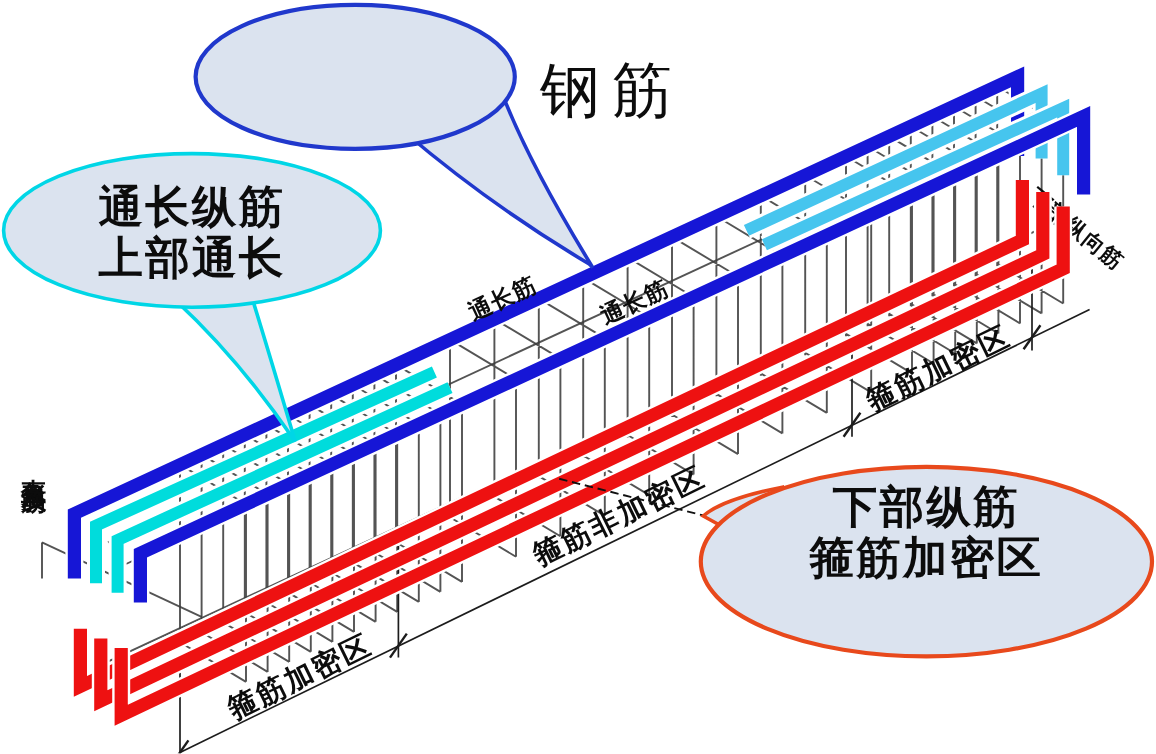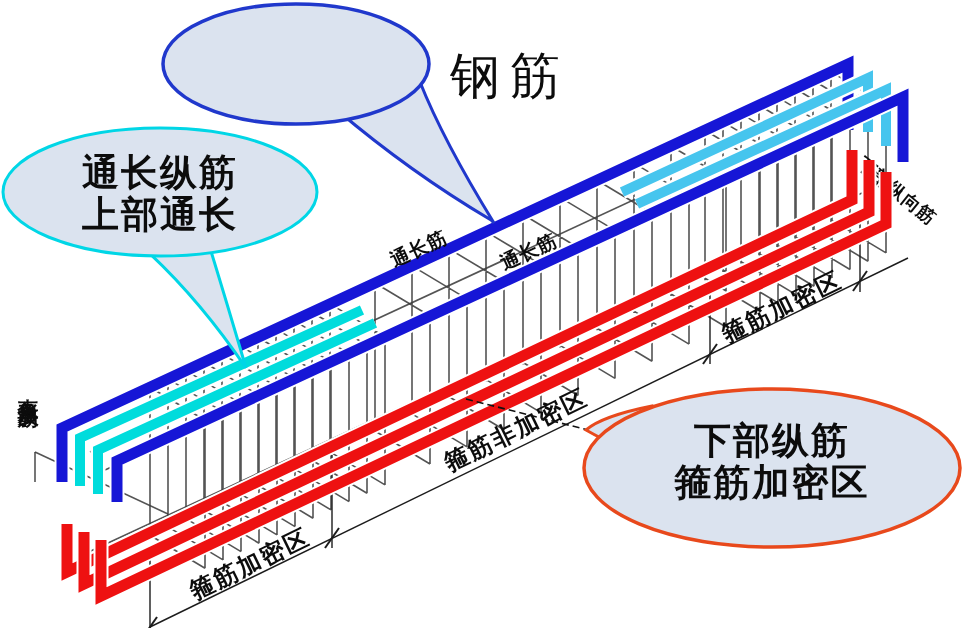--- a/index.html
+++ b/index.html
@@ -108,19 +108,19 @@
       <ellipse class="ell-orange" cx="772" cy="468" rx="188" ry="79"></ellipse>
     </g>
   </svg>
 
   <div class="txt title" style="left:510px;top:76px;">钢筋</div>
 
   <div class="txt bubble-txt" style="left:160px;top:194px;">
     <div>通长纵筋</div>
     <div>上部通长</div>
   </div>
-  <div class="txt bubble-txt" style="left:772px;top:462px;">
+  <div class="txt bubble-txt" style="left:772px;top:444px;">
     <div>下部纵筋</div>
     <div>箍筋加密区</div>
   </div>
 
   <div class="txt vert" style="left:14px;top:382px;">直角形负筋</div>
 </div>
 
 </body></html>

